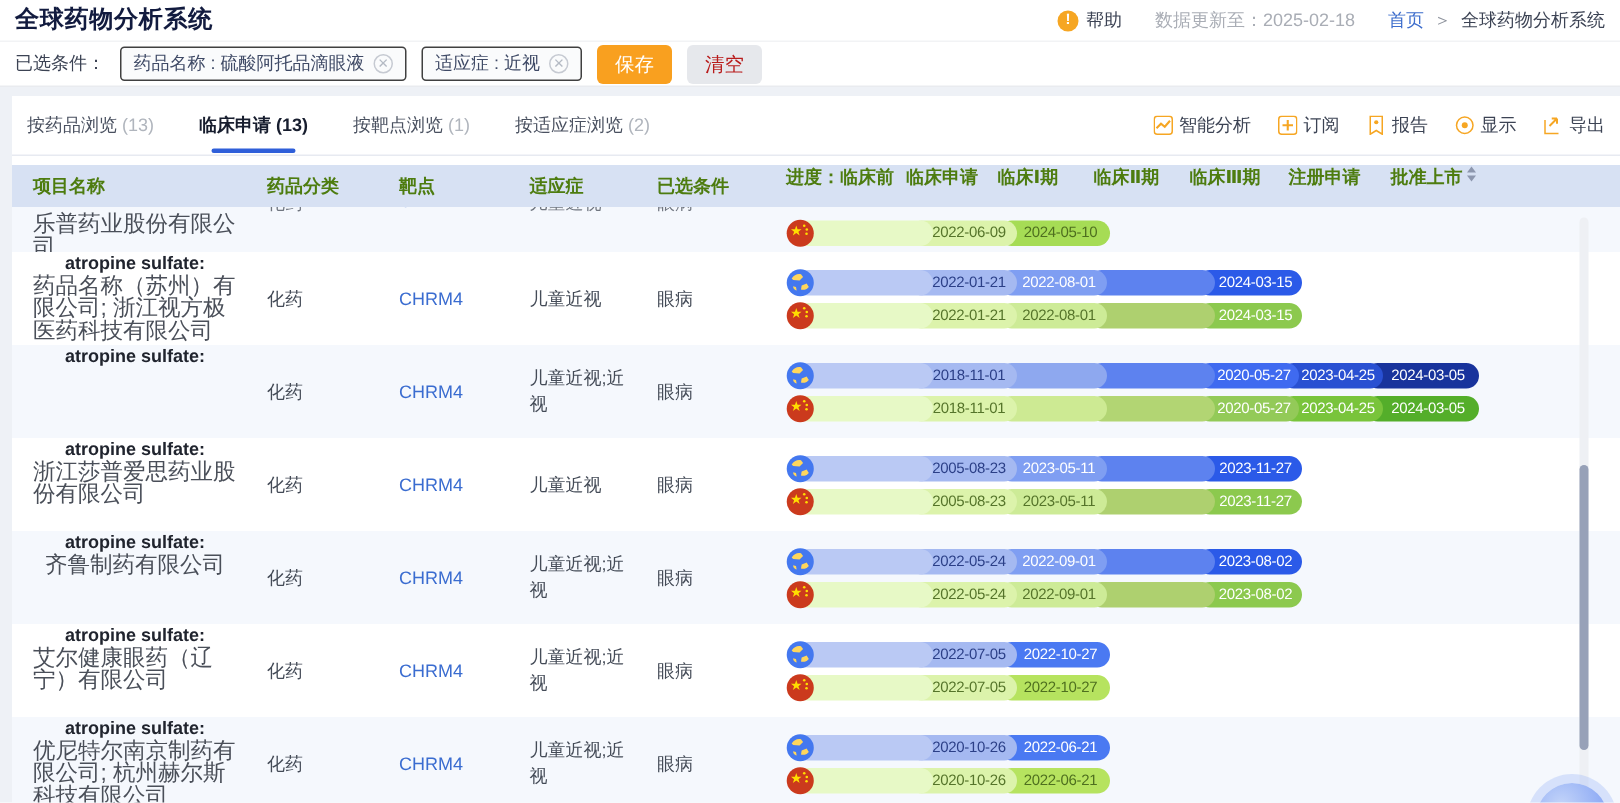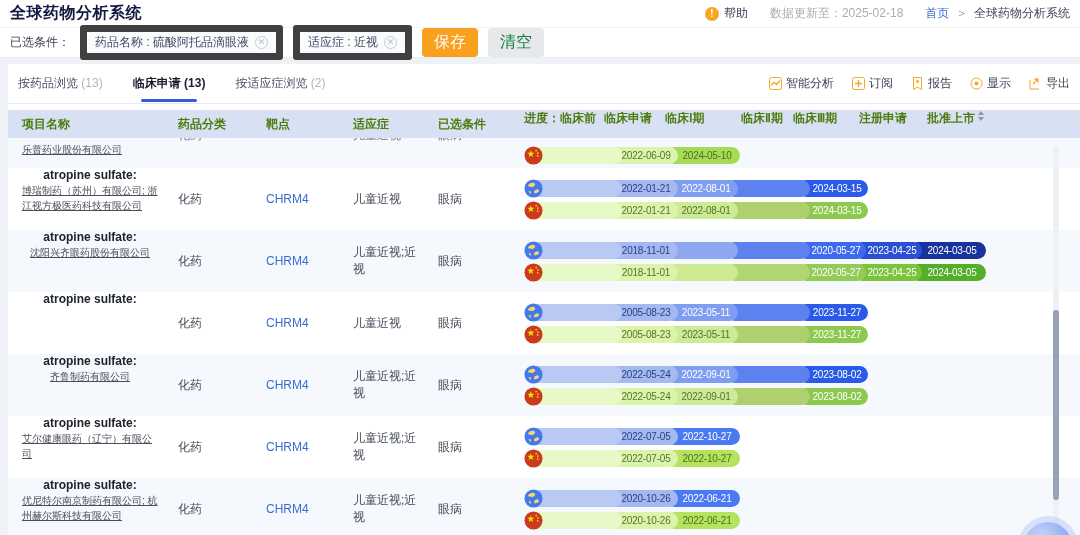--- a/index.html
+++ b/index.html
@@ -13,25 +13,25 @@
   .help { display:flex; align-items:center; gap:5px; color:#3c4354; cursor:pointer; }
   .help-ic { width:14px; height:14px; border-radius:50%; background:#f6a623; color:#fff; font-size:10px; font-weight:bold; display:inline-flex; align-items:center; justify-content:center; }
   .updated { color:#a9adb5; }
   .crumb { color:#3c4354; }
   .crumb .home { color:#3d6dcc; cursor:pointer; }
   .crumb .sep { color:#8d929c; margin:0 3px; }
 
   
   .filterbar { height:30px; background:#fff; display:flex; align-items:center; padding:0 10px; gap:10px; border-bottom:1px solid #e9ebef; }
   .filter-label { color:#3c4354; }
-  .chip { display:inline-flex; align-items:center; gap:6px; border:7px solid #404040; background:#fafbfc; border-radius:3px; padding:2px 8px; color:#3f4a66; }
+  .chip { display:inline-flex; align-items:center; gap:6px; border:1px solid #404040; background:#fafbfc; border-radius:3px; padding:2px 8px; color:#3f4a66; }
   .chip-x { width:13px; height:13px; border-radius:50%; border:1px solid #c6cad2; color:#b4bac4; font-size:9px; line-height:11px; text-align:center; cursor:pointer; }
-  .btn { border:none; border-radius:4px; padding:4px 12px; font-size:16px; cursor:pointer; }
+  .btn { border:none; border-radius:4px; padding:4px 12px; font-size:13px; cursor:pointer; }
   .btn-save { background:#f9a01f; color:#fff; }
-  .btn-clear { background:#e6e8ec; color:#15803d; }
+  .btn-clear { background:#e6e8ec; color:#b91c1c; }
 
   
   .main { position:absolute; left:8px; right:0; top:64px; bottom:0; background:#fff; }
   .tabsrow { height:40px; display:flex; align-items:center; padding:0 10px; border-bottom:1px solid #e7eaf1; }
   .tab { margin-right:30px; color:#4a5160; cursor:pointer; position:relative; padding:10px 0; }
   .tab .cnt { color:#b0b5bd; }
   .tab.active { font-weight:bold; color:#171d2e; }
   .tab.active .cnt { color:#171d2e; }
   .tab.active::after { content:""; position:absolute; left:12%; right:12%; bottom:0; height:3px; background:#2f5fd9; border-radius:2px; }
   .tools { margin-left:auto; display:flex; align-items:center; gap:18px; }
@@ -39,34 +39,34 @@
   .tool svg { display:block; }
 
   
   .thead { margin-top:6px; height:28px; background:#d7e1f3; display:flex; align-items:center; font-weight:bold; color:#4d7c0f; }
   .c-name { flex:0 0 150px; padding-left:14px; }
   .c-class { flex:0 0 86px; padding-left:20px; }
   .c-target { flex:0 0 88px; padding-left:22px; }
   .c-ind { flex:0 0 88px; padding-left:21px; }
   .c-area { flex:0 0 86px; padding-left:18px; }
   .c-bars { flex:1 1 auto; margin-left:18px; position:relative; }
-  .thead .c-bars { height:42px;font-family:Liberation Mono, monospace; }
+  .thead .c-bars { height:42px; }
   .stage { position:absolute; top:7px; white-space:nowrap; }
   .sort-ic { display:inline-block; margin-left:3px; vertical-align:1px; }
   .sort-ic i { display:block; width:0; height:0; border-left:3.5px solid transparent; border-right:3.5px solid transparent; }
   .sort-ic .up { border-bottom:4px solid #8d97ae; margin-bottom:2px; }
   .sort-ic .dn { border-top:4px solid #8d97ae; }
 
   .tbody { position:relative; }
   .row { display:flex; height:62px; overflow:hidden; }
   .row.shade { background:#f5f8fd; }
   .row .cell { display:flex; align-items:center; }
   .row .c-name { display:flex; flex-direction:column; justify-content:flex-start; line-height:15px; }
   .drug { font-weight:bold; color:#20242e; font-size:12px; }
-  .companies { color:#4a4f59; font-size:10px;text-decoration:underline; }
+  .companies { color:#4a4f59; font-size:15px; }
   .val { color:#444b57; }
   .tlink { color:#3a6cd0; text-decoration:none; }
   .barwrap { display:flex; flex-direction:column; justify-content:center; gap:5px; height:100%; }
   .bar { position:relative; height:17px; width:564px; }
   .bar-icon { position:absolute; left:0; top:-1px; width:19px; height:19px; z-index:40; }
   .bar-icon svg { width:19px; height:19px; display:block; }
   .seg { position:absolute; top:0; height:17px; border-radius:9px; font-size:10px; line-height:17px; text-align:center; padding-left:8px; white-space:nowrap; letter-spacing:-0.2px; }
 
   
   .row.clipped { height:30px; }
@@ -112,20 +112,21 @@
   </span>
   <button class="btn btn-save">保存</button>
   <button class="btn btn-clear">清空</button>
 </div>
 
 <div class="main">
 
   <div class="tabsrow">
     <span class="tab"><span>按药品浏览</span> <span class="cnt">(13)</span></span>
     <span class="tab active"><span>临床申请</span> <span class="cnt">(13)</span></span>
+    <span class="tab"><span>按靶点浏览</span> <span class="cnt">(1)</span></span>
     <span class="tab"><span>按适应症浏览</span> <span class="cnt">(2)</span></span>
 
     <div class="tools">
       <span class="tool">
         <svg width="13" height="13" viewBox="0 0 13 13">
             <rect x="0.5" y="0.5" width="12" height="12" rx="2" fill="none" stroke="#f6a623"></rect>
             <polyline points="2,8.5 5,5.5 7.5,7.5 11,3.5" fill="none" stroke="#f6a623" stroke-width="1.4"></polyline>
           </svg>
         <span>智能分析</span>
       </span>
@@ -163,21 +164,21 @@
   <div class="thead">
     <div class="c-name">项目名称</div>
     <div class="c-class">药品分类</div>
     <div class="c-target">靶点</div>
     <div class="c-ind">适应症</div>
     <div class="c-area">已选条件</div>
     <div class="c-bars">
       <span class="stage" style="left:0"><i style="font-style:normal">进度：</i><i style="font-style:normal">临床前</i></span>
       <span class="stage" style="left:80px">临床申请</span>
       <span class="stage" style="left:141px">临床Ⅰ期</span>
-      <span class="stage" style="left:217px">临床Ⅱ期</span>
+      <span class="stage" style="left:205px">临床Ⅱ期</span>
       <span class="stage" style="left:269px">临床Ⅲ期</span>
       <span class="stage" style="left:335px">注册申请</span>
       <span class="stage" style="left:403px"><i style="font-style:normal">批准上市</i><span class="sort-ic"><i class="up"></i><i class="dn"></i></span></span>
     </div>
   </div>
 
   <div class="tbody">
       <div class="row shade clipped">
     <div class="cell c-name">
 
@@ -210,21 +211,21 @@
                   <circle cx="14.4" cy="10.4" r=".9" fill="#ffde00"></circle>
                 </svg>
               </span>
             </div>
           </div>
     </div>
   </div>
       <div class="row">
     <div class="cell c-name">
       <span class="drug">atropine sulfate:</span>
-      <span class="companies">博瑞制药（苏州）有限公司; 浙江视方极医药科技有限公司</span>
+      <span class="companies">药品名称（苏州）有限公司; 浙江视方极医药科技有限公司</span>
     </div>
     <div class="cell c-class">
           <span class="val">化药</span>
         </div>
     <div class="cell c-target">
           <a class="tlink" href="#">CHRM4</a>
         </div>
     <div class="cell c-ind">
           <span class="val">儿童近视</span>
         </div>
@@ -263,21 +264,20 @@
                   <circle cx="14.4" cy="10.4" r=".9" fill="#ffde00"></circle>
                 </svg>
               </span>
             </div>
           </div>
     </div>
   </div>
       <div class="row shade">
     <div class="cell c-name">
       <span class="drug">atropine sulfate:</span>
-      <span class="companies">沈阳兴齐眼药股份有限公司</span>
     </div>
     <div class="cell c-class">
           <span class="val">化药</span>
         </div>
     <div class="cell c-target">
           <a class="tlink" href="#">CHRM4</a>
         </div>
     <div class="cell c-ind">
           <span class="val">儿童近视;近视</span>
         </div>
@@ -320,20 +320,21 @@
                   <circle cx="14.4" cy="10.4" r=".9" fill="#ffde00"></circle>
                 </svg>
               </span>
             </div>
           </div>
     </div>
   </div>
       <div class="row">
     <div class="cell c-name">
       <span class="drug">atropine sulfate:</span>
+      <span class="companies">浙江莎普爱思药业股份有限公司</span>
     </div>
     <div class="cell c-class">
           <span class="val">化药</span>
         </div>
     <div class="cell c-target">
           <a class="tlink" href="#">CHRM4</a>
         </div>
     <div class="cell c-ind">
           <span class="val">儿童近视</span>
         </div>

